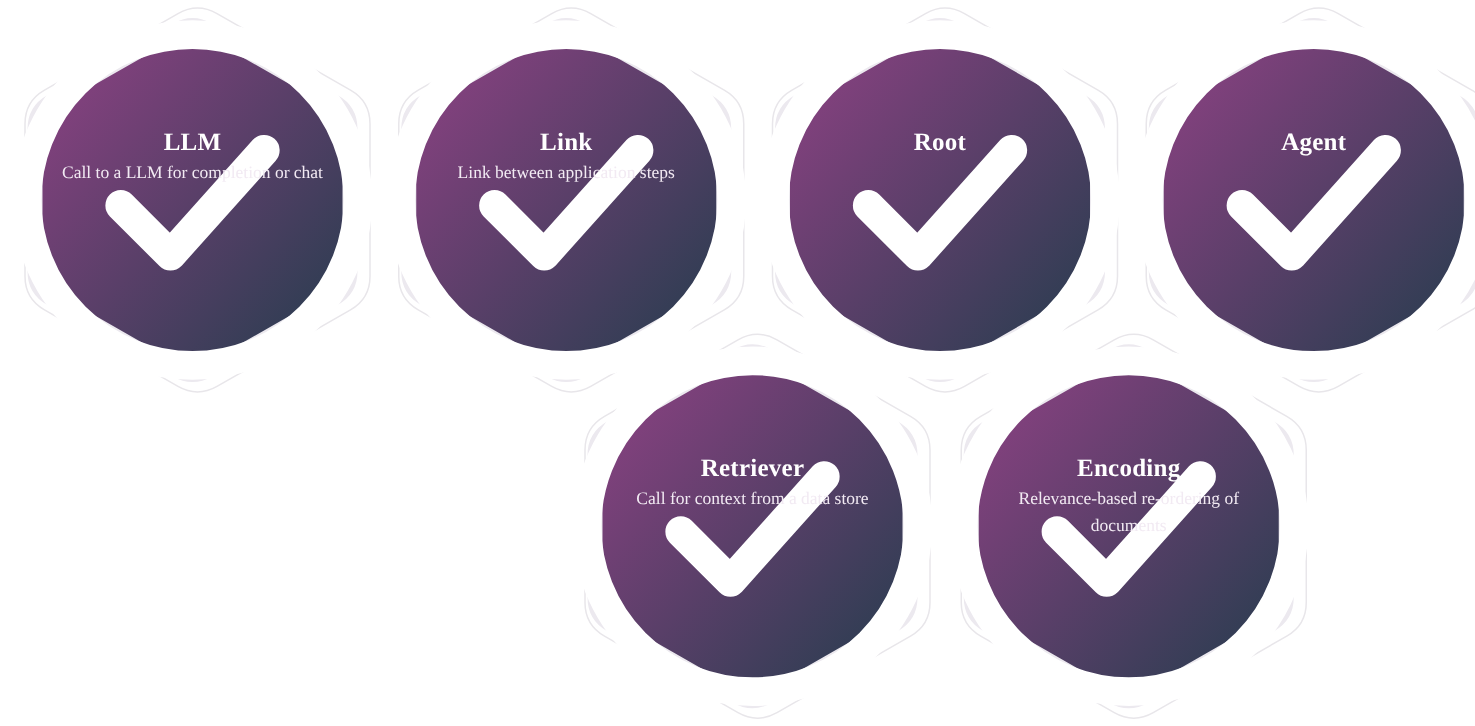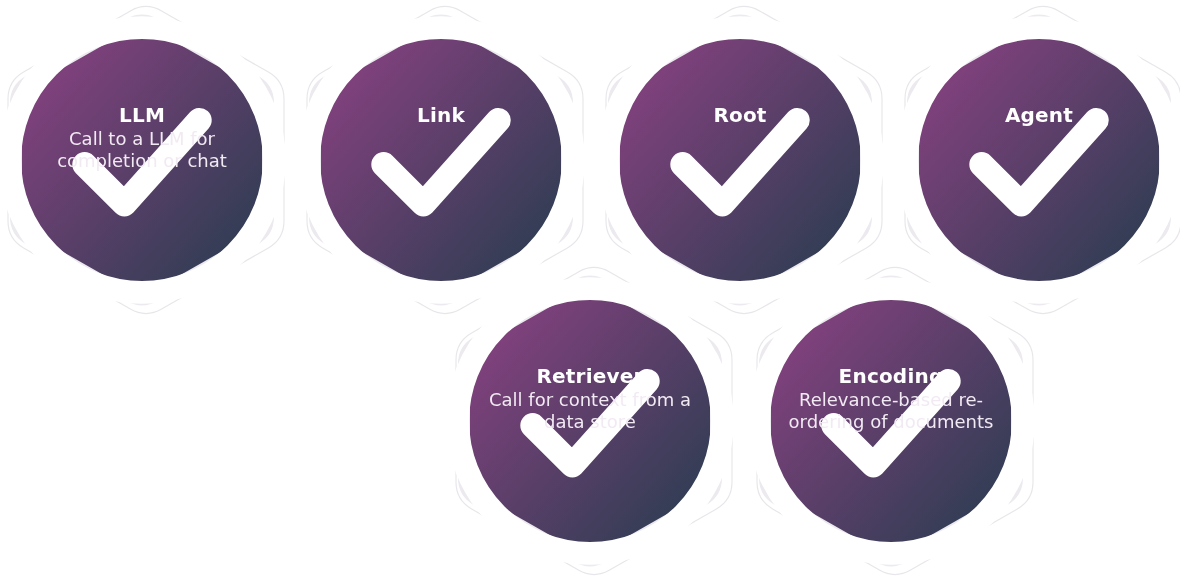--- a/index.html
+++ b/index.html
@@ -1,22 +1,22 @@
 <!DOCTYPE html>
 <html><head>
   <meta charset="utf-8">
   <style>
     html, body { margin: 0; padding: 0; background: #ffffff; }
     body { width: 1180px; height: 581px; position: relative; overflow: hidden; font-family: "DejaVu Sans", sans-serif; }
-    #stage { position: absolute; left: 0; top: 0; width: 939px; height: 581px; }
+    #stage { position: absolute; left: 12px; top: 0; width: 939px; height: 581px; font-family: Liberation Serif, serif; }
     .card { position: absolute; width: 300px; height: 320px; }
     .card svg { position: absolute; left: 0; top: 0; width: 300px; height: 320px; overflow: visible; }
     .check { position: absolute; top: 62px; left: 133px; width: 34px; height: 34px; }
     .title { position: absolute; top: 103px; left: 0; width: 300px; text-align: center; color: #ffffff; font-weight: bold; font-size: 20px; letter-spacing: 0.2px; }
-    .desc { position: absolute; top: 128px; left: 40px; width: 220px; text-align: center; color: #f2eaf3; font-size: 18px; line-height: 22px; }
+    .desc { position: absolute; top: 128px; left: 40px; width: 220px; text-align: center; color: #f2eaf3; font-size: 14px; line-height: 22px; }
   </style>
 </head>
 <body>
 
 <div id="stage">
 
   <div class="card" style="left:-8px; top:0px;">
       <svg>
         <defs>
           <linearGradient id="g0" x1="0" y1="0" x2="1" y2="1">
@@ -45,20 +45,21 @@
         </defs>
         <path d="M138.4,10.9 Q154,2 169.6,10.9 L276.4,72.1 Q292,81 292.0,99.0 L292.0,221.0 Q292,239 276.4,247.9 L169.6,309.1 Q154,318 138.4,309.1 L31.6,247.9 Q16,239 16.0,221.0 L16.0,99.0 Q16,81 31.6,72.1 Z" fill="none" stroke="#e8e6ea" stroke-width="1.2"></path>
         <path d="M134.3,18.9 Q150,10 165.7,18.9 L266.3,76.1 Q282,85 282.0,103.0 L282.0,217.0 Q282,235 266.3,243.9 L165.7,301.1 Q150,310 134.3,301.1 L33.7,243.9 Q18,235 18.0,217.0 L18.0,103.0 Q18,85 33.7,76.1 Z" fill="#ece9ef"></path>
         <path d="M136.1,30.9 Q150,23 163.9,30.9 L256.1,83.6 Q270,91.5 270.0,107.5 L270.0,212.5 Q270,228.5 256.1,236.4 L163.9,289.1 Q150,297 136.1,289.1 L43.9,236.4 Q30,228.5 30.0,212.5 L30.0,107.5 Q30,91.5 43.9,83.6 Z" fill="url(#g1)"></path>
       </svg>
       <svg class="check" viewBox="0 0 34 34">
         <circle cx="17" cy="17" r="15" fill="none" stroke="#ffffff" stroke-width="2.6"></circle>
         <path d="M10.5 17.5 L15 22 L23.5 12.5" fill="none" stroke="#ffffff" stroke-width="2.8" stroke-linecap="round" stroke-linejoin="round"></path>
       </svg>
       <div class="title">Link</div>
+      <div class="desc">Link between application steps</div>
     </div>
   <div class="card" style="left:590px; top:0px;">
       <svg>
         <defs>
           <linearGradient id="g2" x1="0" y1="0" x2="1" y2="1">
             <stop offset="0.1" stop-color="#85417f"></stop>
             <stop offset="0.9" stop-color="#2e3d52"></stop>
           </linearGradient>
         </defs>
         <path d="M138.4,10.9 Q154,2 169.6,10.9 L276.4,72.1 Q292,81 292.0,99.0 L292.0,221.0 Q292,239 276.4,247.9 L169.6,309.1 Q154,318 138.4,309.1 L31.6,247.9 Q16,239 16.0,221.0 L16.0,99.0 Q16,81 31.6,72.1 Z" fill="none" stroke="#e8e6ea" stroke-width="1.2"></path>

